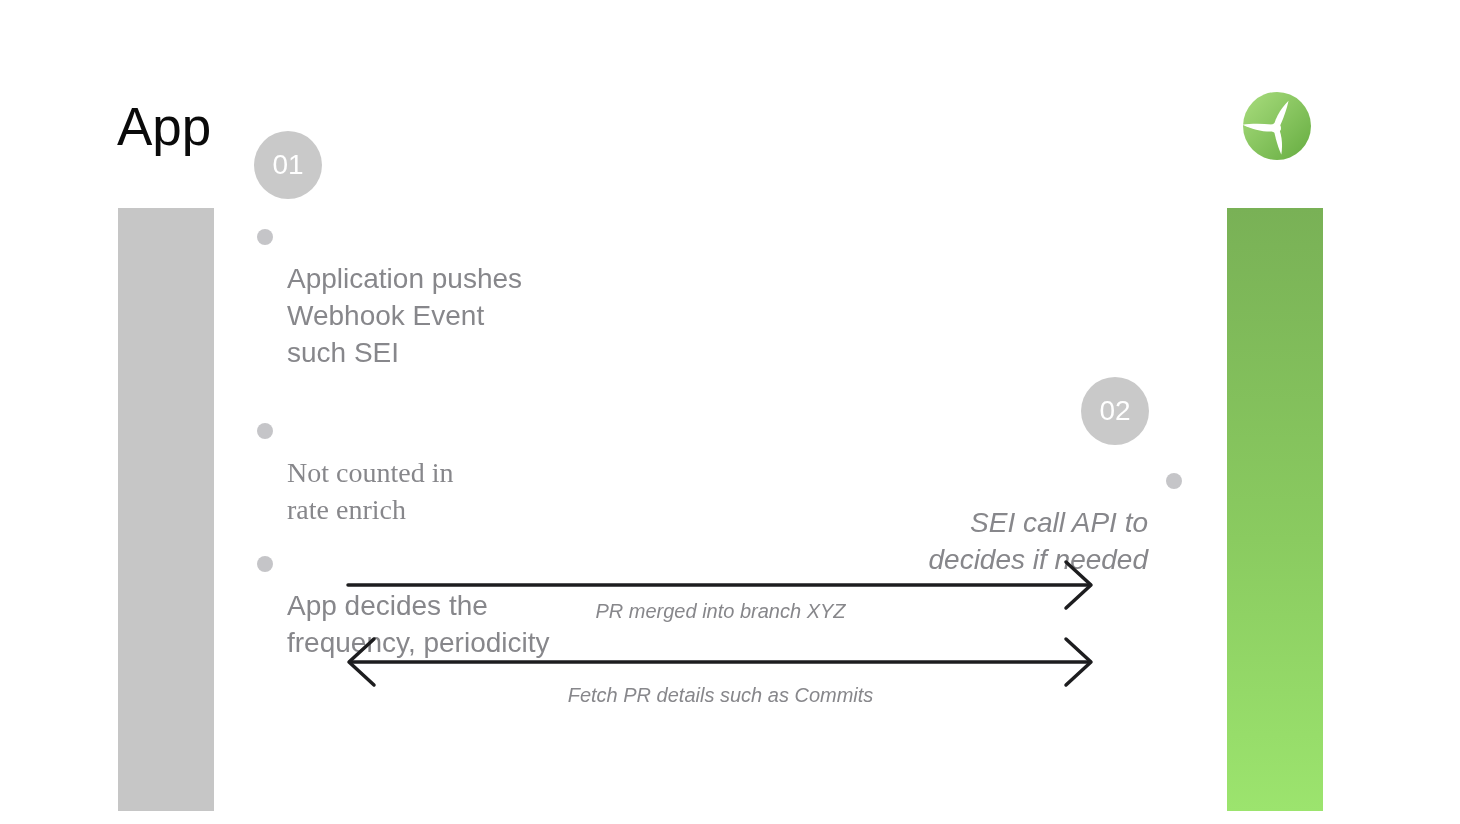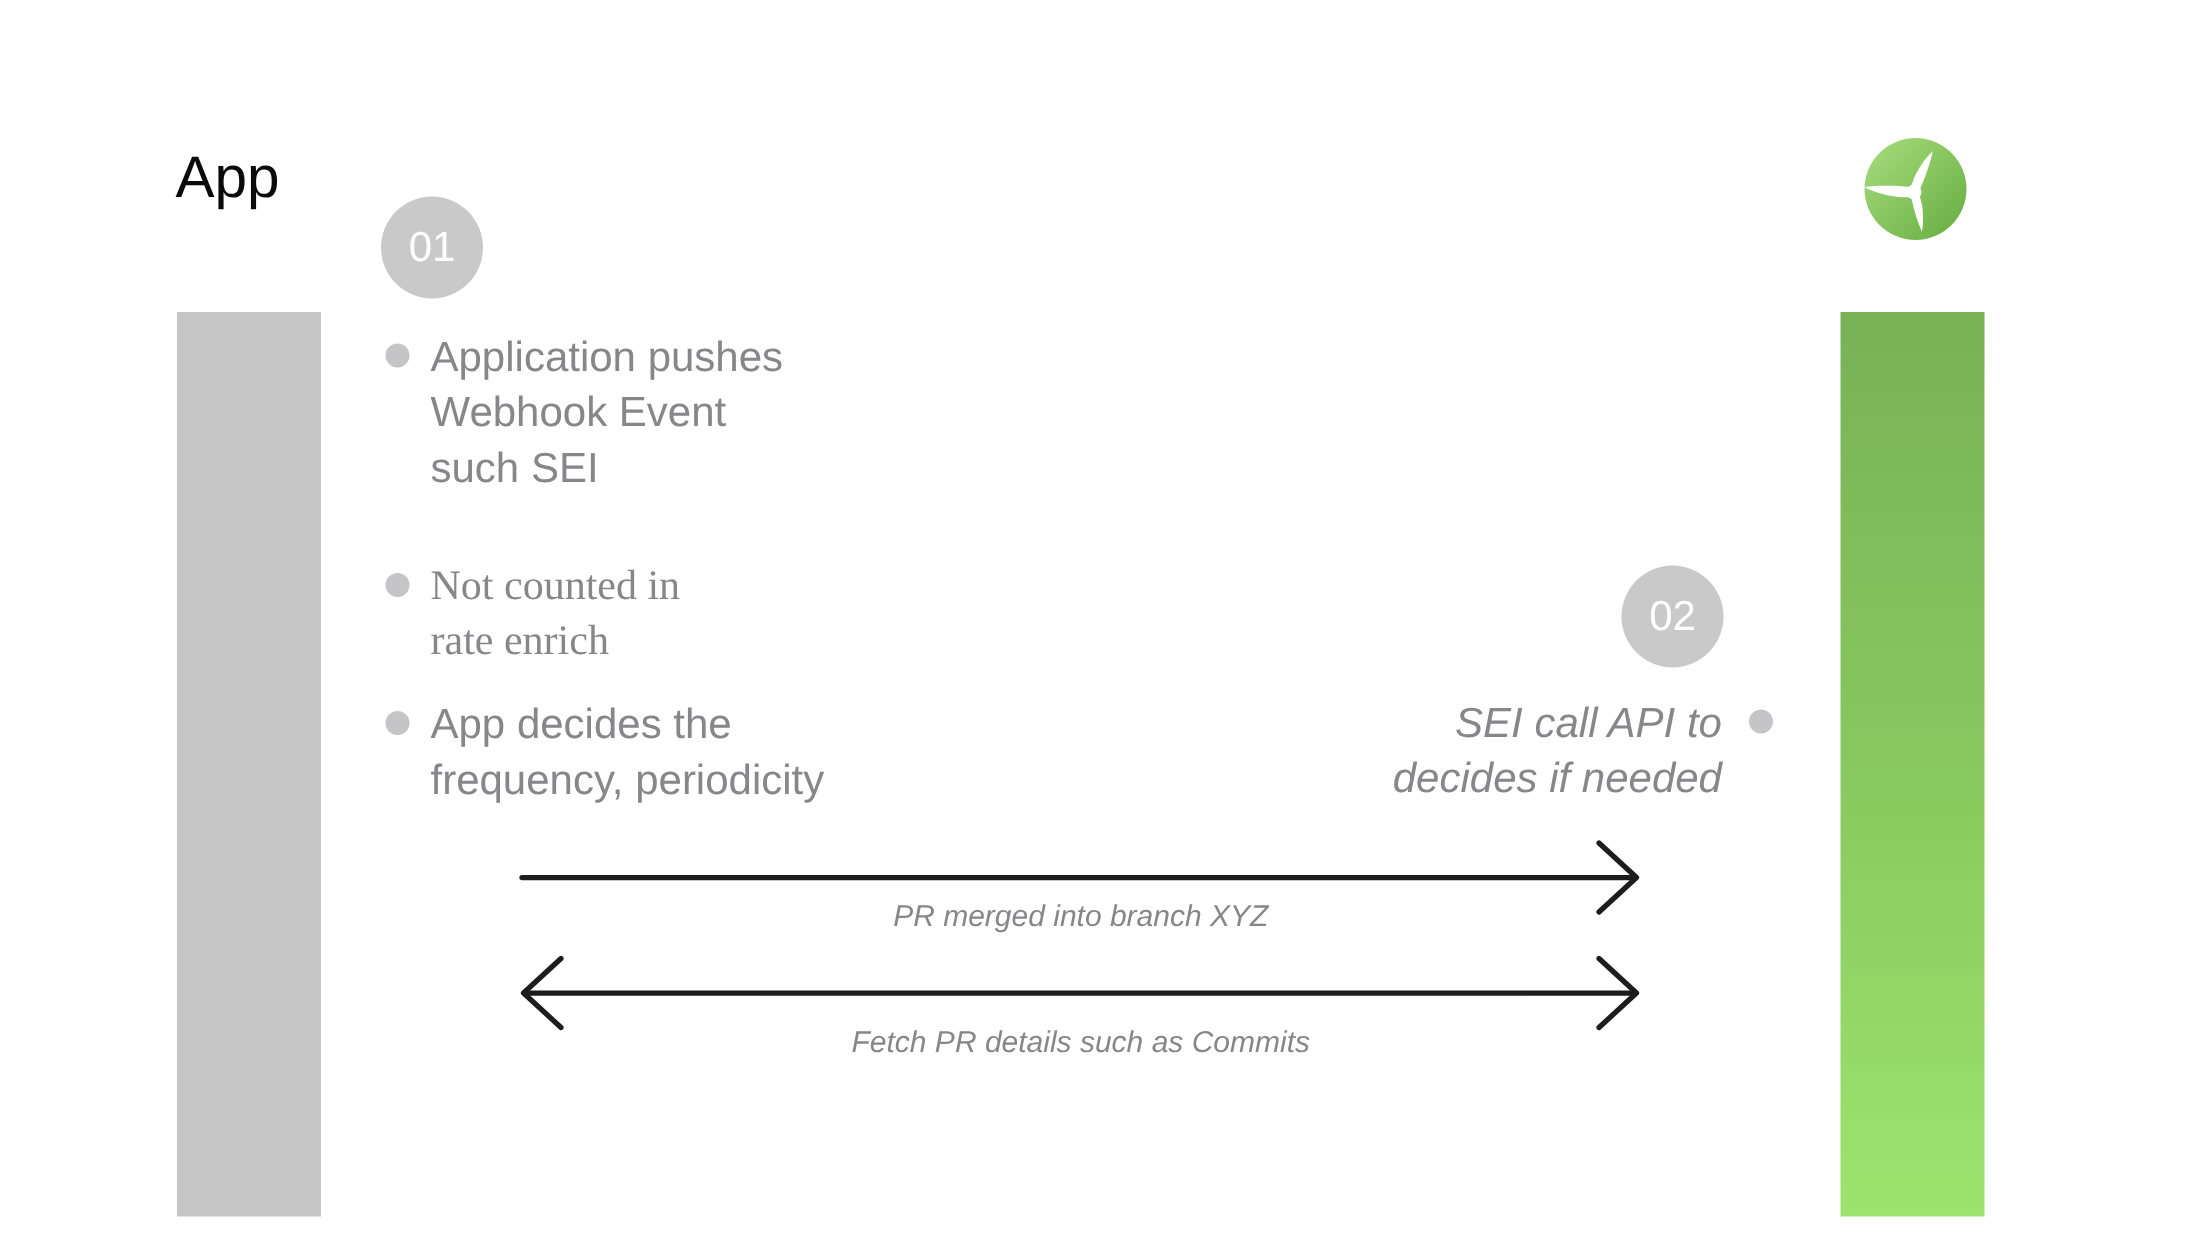--- a/index.html
+++ b/index.html
@@ -2,21 +2,21 @@
 <html style="--title: #0a0a0a; --text-gray: #87878b; --dot-gray: #c5c5c8; --badge-bg: #c9c9c9; --badge-text: #ffffff; --bar-gray: #c6c6c6; --green-top: #79b156; --green-mid: #8acb60; --green-bottom: #9ce46e; --logo-light: #a9dd7e; --logo-dark: #65ac40; --arrow: #1d1d1f;"><head>
 <meta charset="utf-8">
 <style>
   html,body{margin:0;padding:0;background:#ffffff;}
   .canvas{
     position:relative;width:1460px;height:824px;background:#ffffff;
     overflow:hidden;font-family:"Liberation Sans",sans-serif;
   }
   .page-title{
     position:absolute;left:117px;top:98px;margin:0;
-    font-size:39px;font-weight:400;line-height:1.1;color:var(--title,#0a0a0a);
+    font-size:53px;font-weight:400;line-height:1.1;color:var(--title,#0a0a0a);
   }
   .bar{position:absolute;top:208px;width:96px;height:603px;}
   .bar.left{left:118px;background:var(--bar-gray,#c6c6c6);}
   .bar.green{
     left:1227px;
     background:linear-gradient(180deg,var(--green-top,#79b156) 0%,var(--green-mid,#8acb60) 55%,var(--green-bottom,#9ce46e) 100%);
   }
   .badge{
     position:absolute;width:68px;height:68px;border-radius:50%;
     background:var(--badge-bg,#c9c9c9);color:var(--badge-text,#ffffff);
@@ -25,21 +25,21 @@
   .badge.b01{left:254px;top:131px;}
   .badge.b02{left:1081px;top:377px;}
   .bullet-list{position:absolute;left:257px;top:219px;}
   .bullet-item{display:flex;gap:14px;align-items:flex-start;}
   .bullet-item.m1{margin-top:42px;font-family:Liberation Serif, serif;}
   .bullet-item.m2{margin-top:18px;}
   .dot{
     width:16px;height:16px;border-radius:50%;flex:none;margin-top:10px;
     background:var(--dot-gray,#c5c5c8);
   }
-  .lines{font-size:28px;line-height:37px;color:var(--text-gray,#87878b);}
+  .lines{font-size:28px;line-height:37px;color:var(--text-gray,#87878b);margin-top:41px;}
   .right-item{position:absolute;right:278px;top:463px;display:flex;gap:18px;align-items:flex-start;font-style:italic;}
   .right-item .lines{text-align:right;}
   svg.arrows{
     position:absolute;left:0;top:0;width:1460px;height:824px;
     color:var(--arrow,#1d1d1f);pointer-events:none;
   }
   .arrow-label{
     position:absolute;left:348px;width:745px;text-align:center;
     font-style:italic;font-size:20px;line-height:29px;color:var(--text-gray,#87878b);
   }

